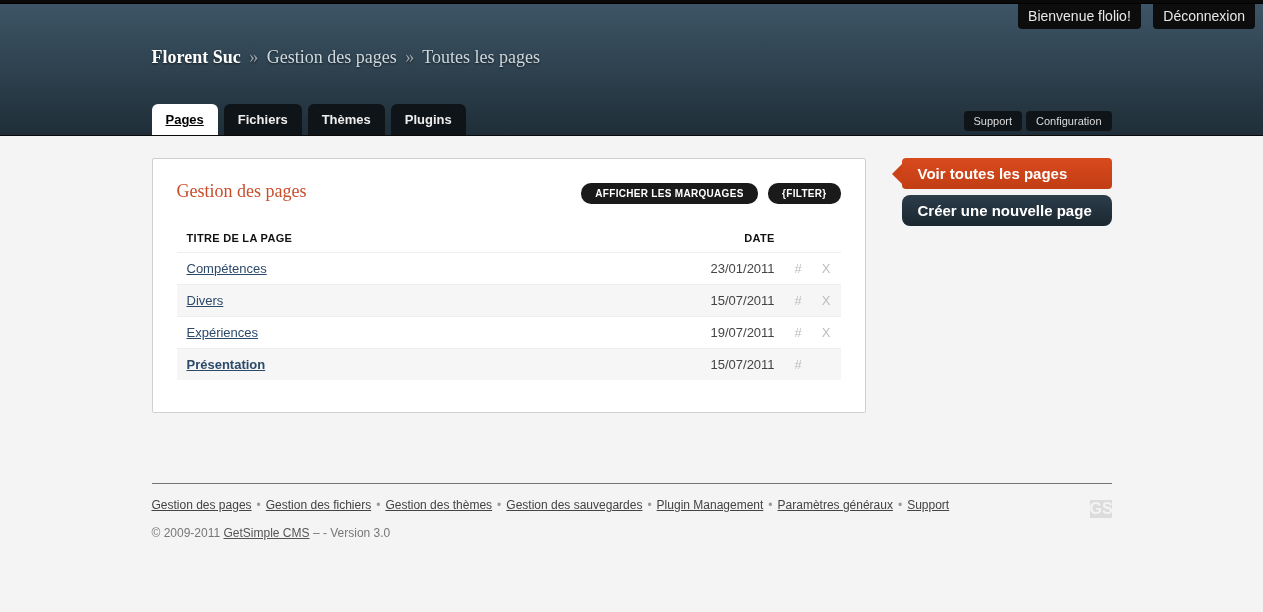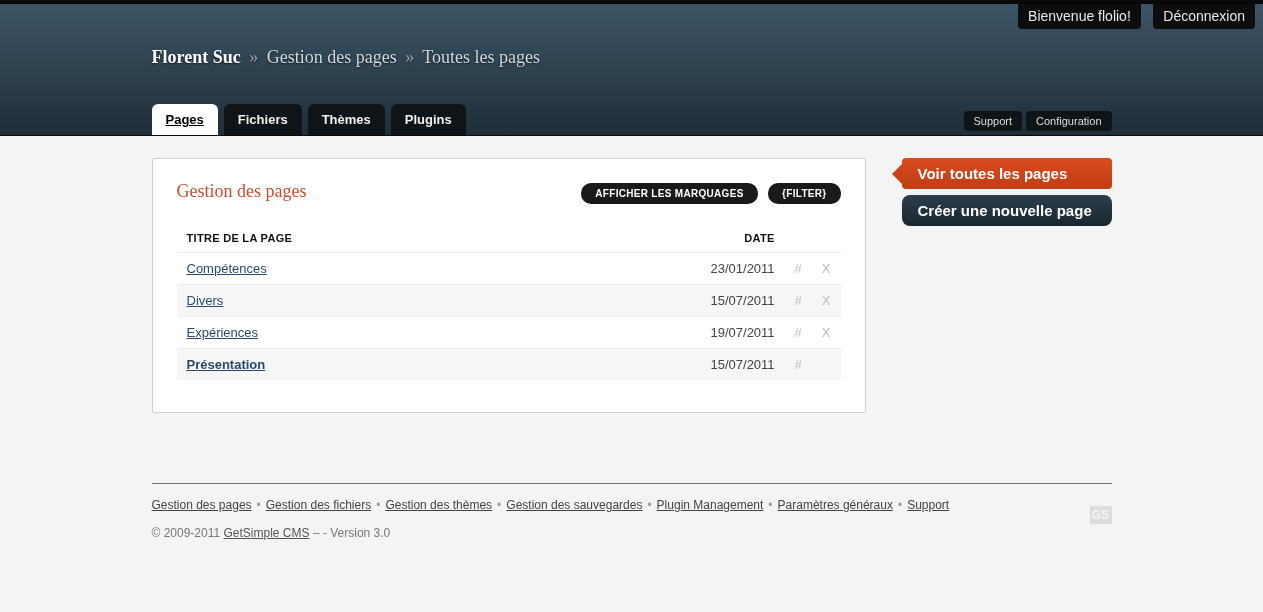--- a/index.html
+++ b/index.html
@@ -200,25 +200,25 @@
 }
 .footer-links .bullet { color: #999; padding: 0 5px; }
 .footer-copy {
   font-size: 12px;
   color: #777;
 }
 .footer-copy a { color: #555; text-decoration: underline; }
 .gs-badge {
   position: absolute;
   right: 0;
-  top: 22px;
+  top: 16px;
   width: 22px; height: 18px;
   background: #dcdcdc;
   color: #f4f4f4;
-  font-size: 12px;
+  font-size: 16px;
   font-weight: bold;
   text-align: center;
   line-height: 18px;
   border-radius: 0;
 }
 </style>
 </head>
 <body>
 
 <div class="topbar"></div>

